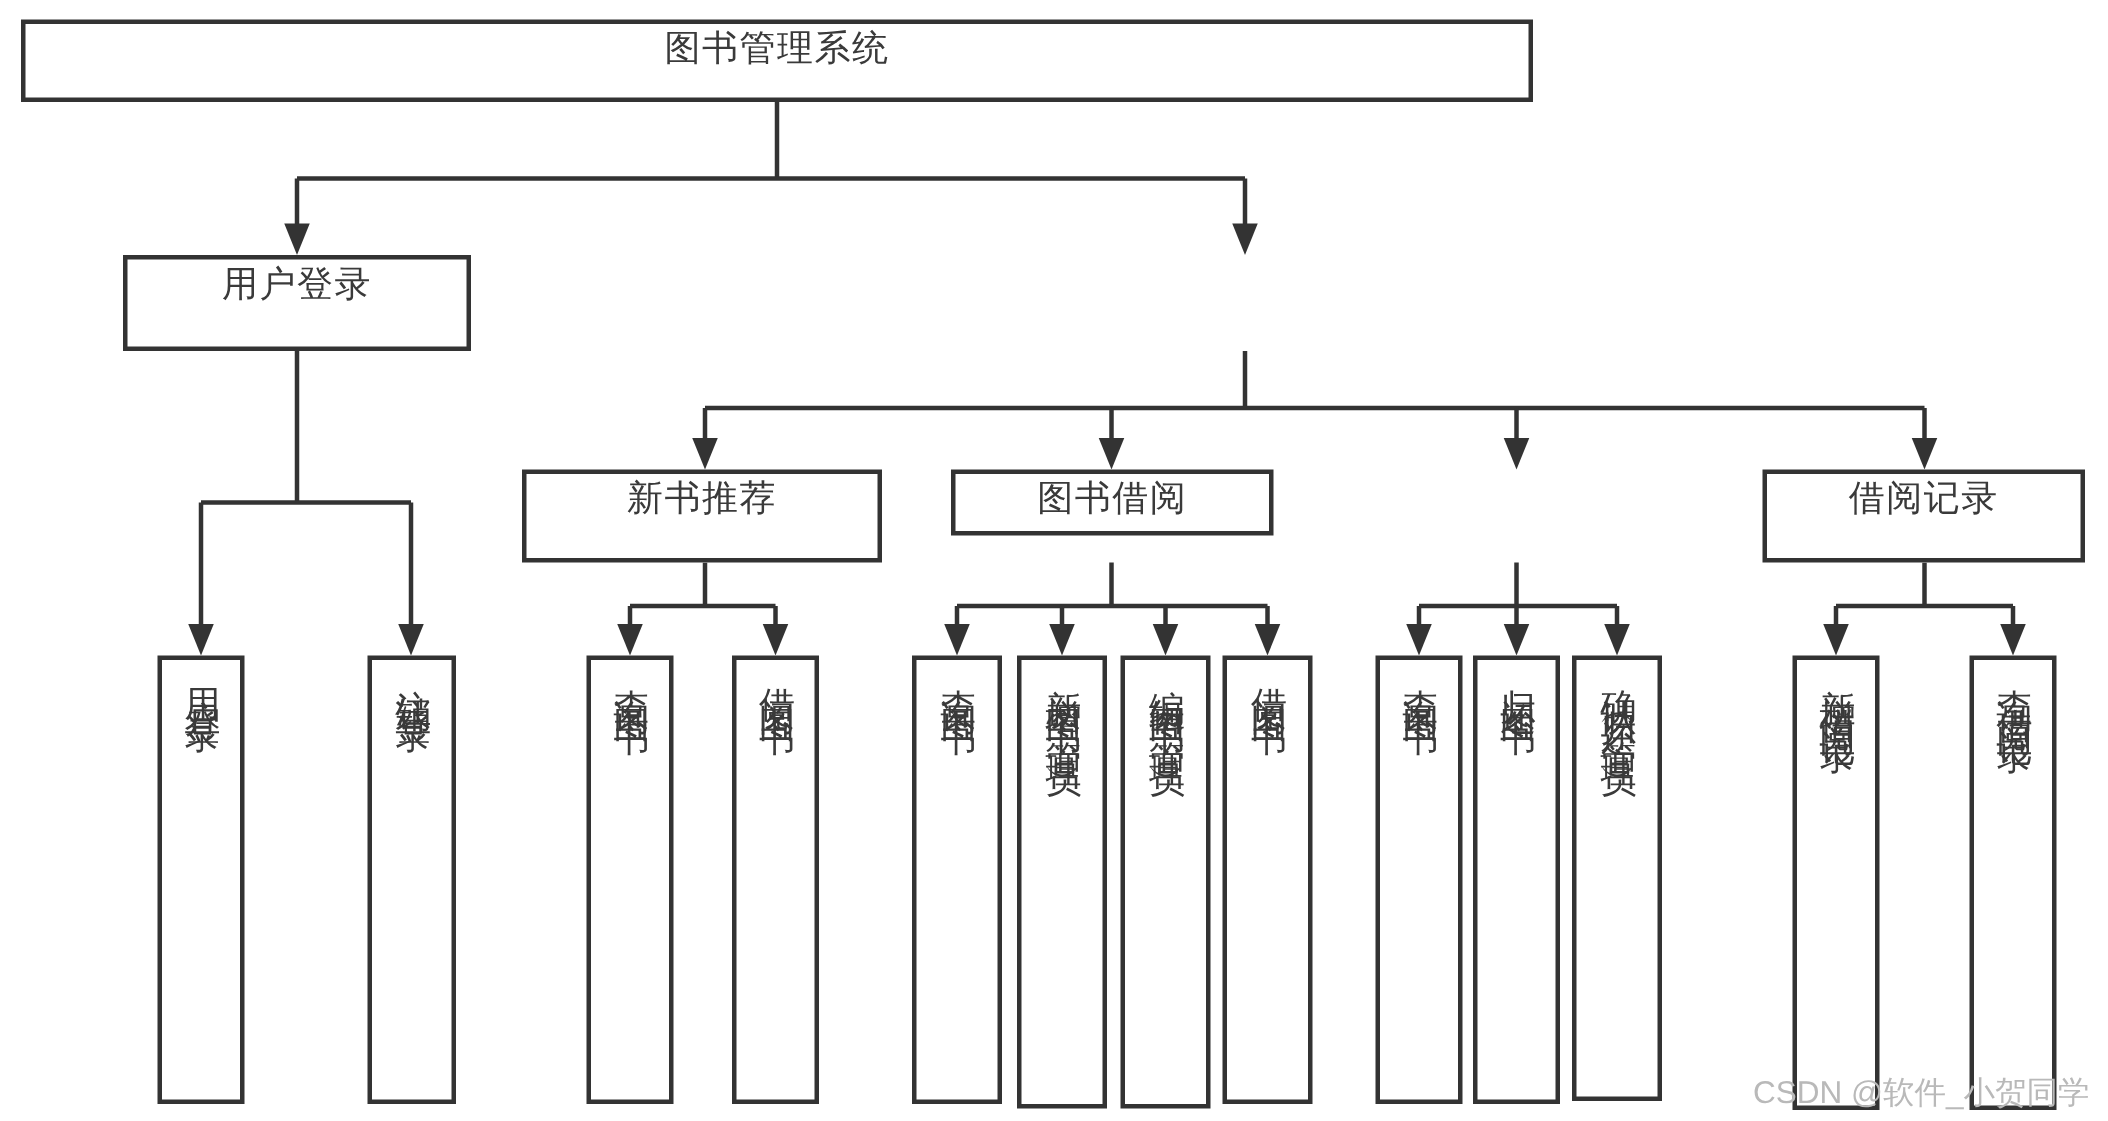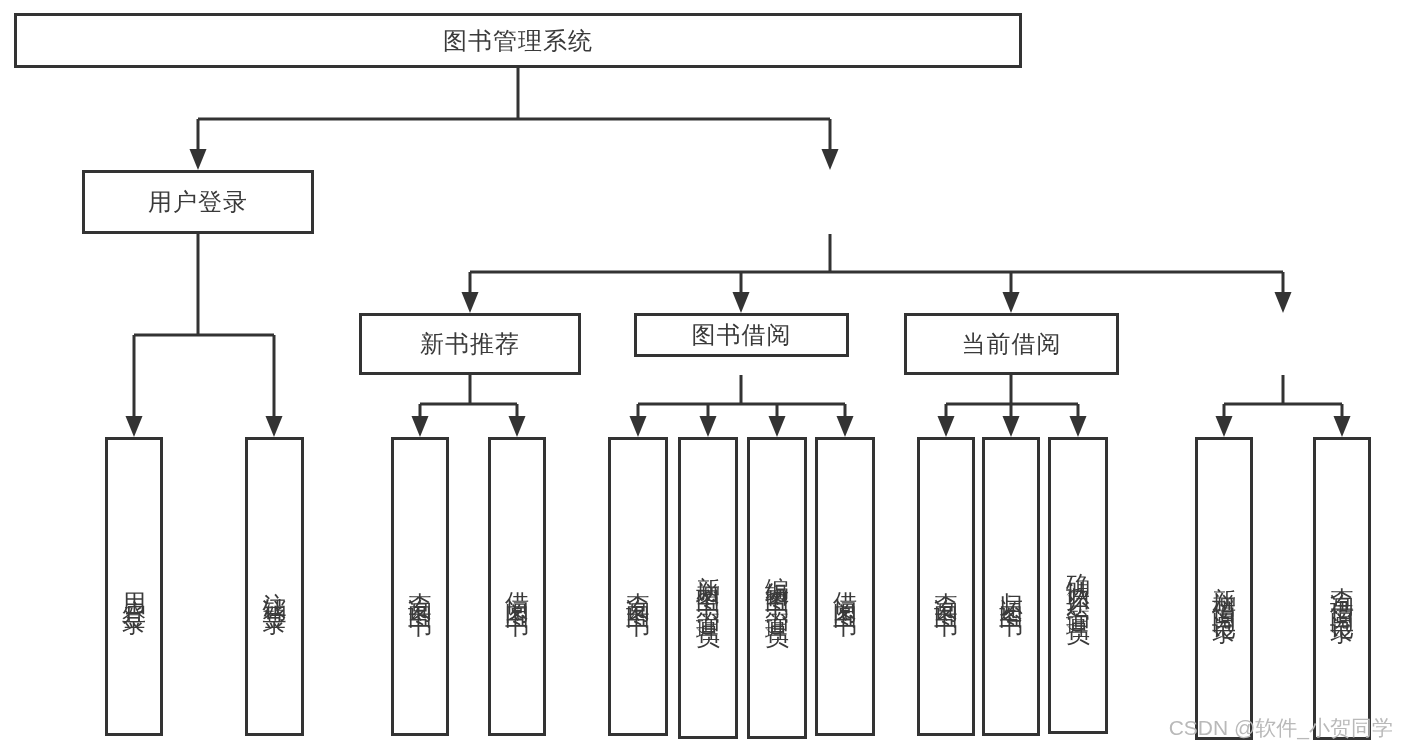--- a/index.html
+++ b/index.html
@@ -16,21 +16,21 @@
     font-family:"Liberation Sans", sans-serif;
   }
   .diagram{position:absolute;inset:0;}
   svg.connectors{position:absolute;left:0;top:0;pointer-events:none;}
   svg.connectors path{stroke:var(--line);stroke-width:3;fill:none;}
   svg.connectors polygon{fill:var(--line);stroke:none;}
   .box{
     position:absolute;box-sizing:border-box;
     border:3px solid var(--line);
     background:var(--box-bg);
-    display:flex;align-items:center;justify-content:center;
+    display:flex;align-items:flex-start;justify-content:center;
     color:var(--text);
   }
   .hbox{font-size:24px;letter-spacing:1px;white-space:nowrap;}
   .vbox .vlbl{
     writing-mode:vertical-rl;
     text-orientation:mixed;
     font-size:24px;
     letter-spacing:7px;
     line-height:1;
   }
@@ -122,28 +122,28 @@
   </svg>
 
   <div class="box hbox" style="left:14px;top:13px;width:1008px;height:55px">
     <span>图书管理系统</span>
   </div>
 
   <div class="box hbox" style="left:82px;top:170px;width:232px;height:64px">
     <span>用户登录</span>
   </div>
 
-  <div class="box hbox" style="left:359px;top:313px;width:222px;height:62px">
+  <div class="box hbox" style="left:348px;top:313px;width:240px;height:62px">
     <span>新书推荐</span>
   </div>
   <div class="box hbox" style="left:634px;top:313px;width:215px;height:44px">
     <span>图书借阅</span>
   </div>
-  <div class="box hbox" style="left:904px;top:313px;width:215px;height:62px">
-    <span>当前借阅</span>
+  <div class="box hbox" style="left:1175px;top:313px;width:215px;height:62px">
+    <span>借阅记录</span>
   </div>
 
   <div class="box vbox" style="left:105px;top:437px;width:58px;height:299px">
     <span class="vlbl">用户登录</span>
   </div>
   <div class="box vbox" style="left:245px;top:437px;width:59px;height:299px">
     <span class="vlbl">注销登录</span>
   </div>
 
   <div class="box vbox" style="left:391px;top:437px;width:58px;height:299px">

